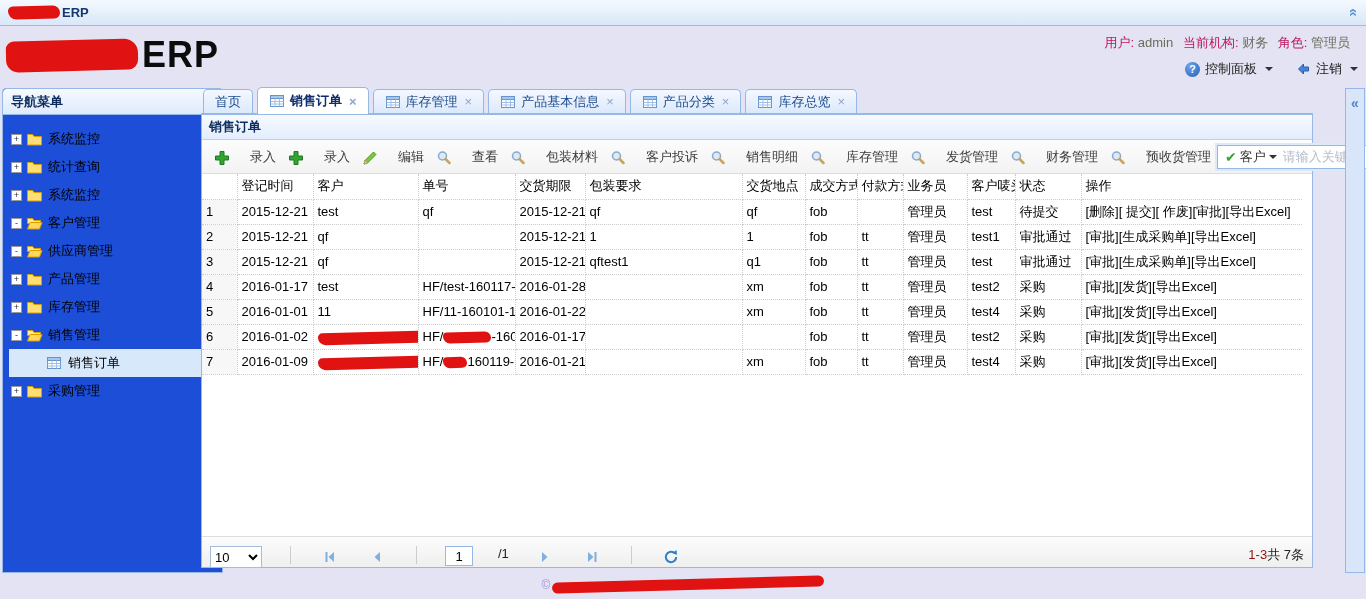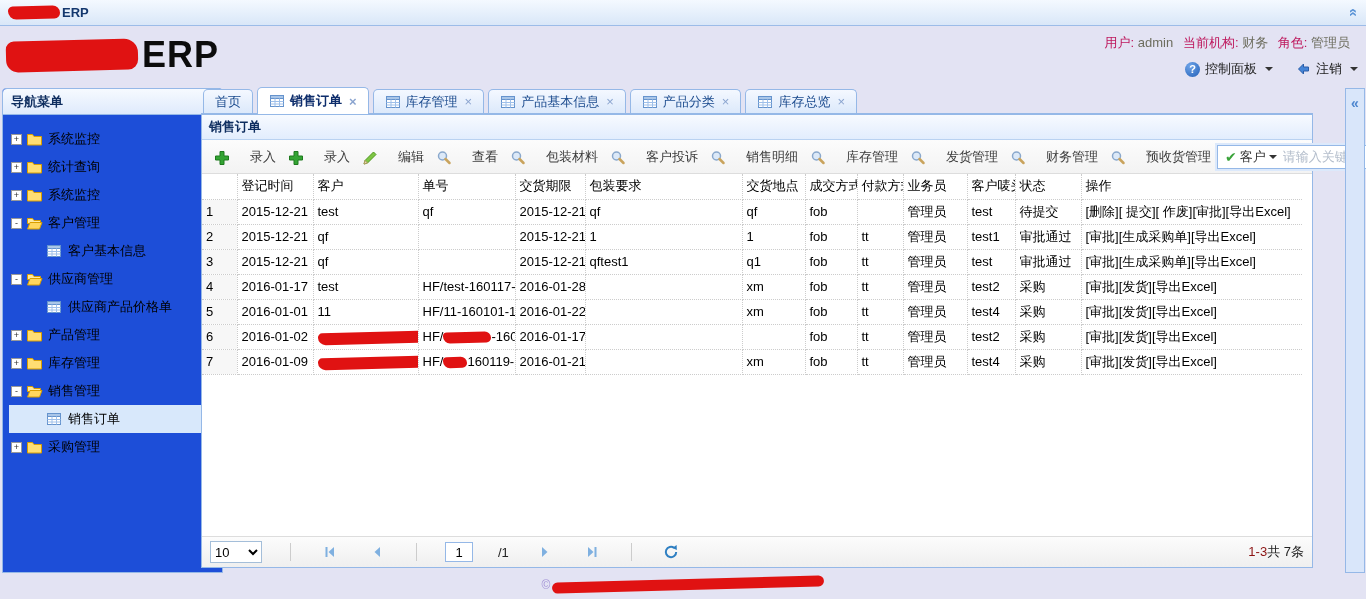--- a/index.html
+++ b/index.html
@@ -78,21 +78,21 @@
   .grid { flex:1; position:relative; overflow:hidden; background:#fff; }
   table.dg { border-collapse:collapse; table-layout:fixed; width:100%; font-size:13px; }
   table.dg td, table.dg th { border-right:1px dotted #ccc; border-bottom:1px dotted #ccc;
     height:25px; padding:0 4px; text-align:left; font-weight:normal; white-space:nowrap; overflow:hidden; color:#000; }
   table.dg th { background:#fff;font-family:Liberation Mono, monospace; }
   td.rownum { background:#f7f7f7; text-align:center; color:#000; }
   td.opcell { color:#8b1212; }
   .vstrip { position:absolute; top:0; right:0; bottom:0; width:10px; background:#fff; }
 
   .pager { height:31px; background:linear-gradient(#fcfcfc,#efefef); border-top:1px solid #ddd;
-    display:flex; align-items:center; padding:9px 8px; gap:25px; flex:none; }
+    display:flex; align-items:flex-start; padding:9px 8px; gap:25px; flex:none; }
   .pager select { width:52px; height:22px; border:1px solid #a4bed9; background:#fff; font-size:13px; font-family:inherit; }
   .pager .sep { width:1px; height:18px; background:#ccc; margin:0 3px; }
   .pbtn { width:22px; height:22px; display:inline-flex; align-items:center; justify-content:center; cursor:pointer; }
   .page-input { width:28px; height:20px; border:1px solid #95b8e7; text-align:center; font-size:13px; font-family:inherit; }
   .pager-summary { margin-left:auto; font-size:13px; }
   .sum-range { color:#8b1212; }
 
   
   .east { position:absolute; left:1345px; top:88px; width:20px; height:485px; background:#d9e6fa;
     border:1px solid #95b8e7; text-align:center; }
@@ -177,50 +177,28 @@
           <span class="expander">-</span>
           <span class="tree-icon">
             <svg width="17" height="16" viewBox="0 0 16 16">
               <path d="M1 3.5 h5 l1.5 2 H14 v3 H1 z" fill="#ffe9a0" stroke="#d99e00"></path>
               <path d="M3.5 7.5 H15.5 L13 14 H1 z" fill="#ffd75e" stroke="#d99e00"></path>
             </svg>
           </span>
           <span class="tree-label">客户管理</span>
         </div>
         <div class="tree-item">
-          <span class="leaf-indent"></span>
-          <span class="tree-icon">
-            <svg width="16" height="16" viewBox="0 0 16 16">
-              <rect x="1.5" y="2.5" width="13" height="11" fill="#fff" stroke="#6593cd"></rect>
-              <rect x="1.5" y="2.5" width="13" height="3" fill="#aac6e8" stroke="#6593cd"></rect>
-              <path d="M6 5.5 V13.5 M10.5 5.5 V13.5 M1.5 8.5 H14.5 M1.5 11 H14.5" stroke="#9fc0ea" fill="none"></path>
-            </svg>
-          </span>
-          <span class="tree-label">客户基本信息</span>
-        </div>
-        <div class="tree-item">
           <span class="expander">-</span>
           <span class="tree-icon">
             <svg width="17" height="16" viewBox="0 0 16 16">
               <path d="M1 3.5 h5 l1.5 2 H14 v3 H1 z" fill="#ffe9a0" stroke="#d99e00"></path>
               <path d="M3.5 7.5 H15.5 L13 14 H1 z" fill="#ffd75e" stroke="#d99e00"></path>
             </svg>
           </span>
           <span class="tree-label">供应商管理</span>
-        </div>
-        <div class="tree-item">
-          <span class="leaf-indent"></span>
-          <span class="tree-icon">
-            <svg width="16" height="16" viewBox="0 0 16 16">
-              <rect x="1.5" y="2.5" width="13" height="11" fill="#fff" stroke="#6593cd"></rect>
-              <rect x="1.5" y="2.5" width="13" height="3" fill="#aac6e8" stroke="#6593cd"></rect>
-              <path d="M6 5.5 V13.5 M10.5 5.5 V13.5 M1.5 8.5 H14.5 M1.5 11 H14.5" stroke="#9fc0ea" fill="none"></path>
-            </svg>
-          </span>
-          <span class="tree-label">供应商产品价格单</span>
         </div>
         <div class="tree-item">
           <span class="expander">+</span>
           <span class="tree-icon">
             <svg width="17" height="16" viewBox="0 0 16 16">
               <path d="M1 3.5 h5 l1.5 2 H15 v8.5 H1 z" fill="#ffde73" stroke="#d99e00"></path>
             </svg>
           </span>
           <span class="tree-label">产品管理</span>
         </div>

